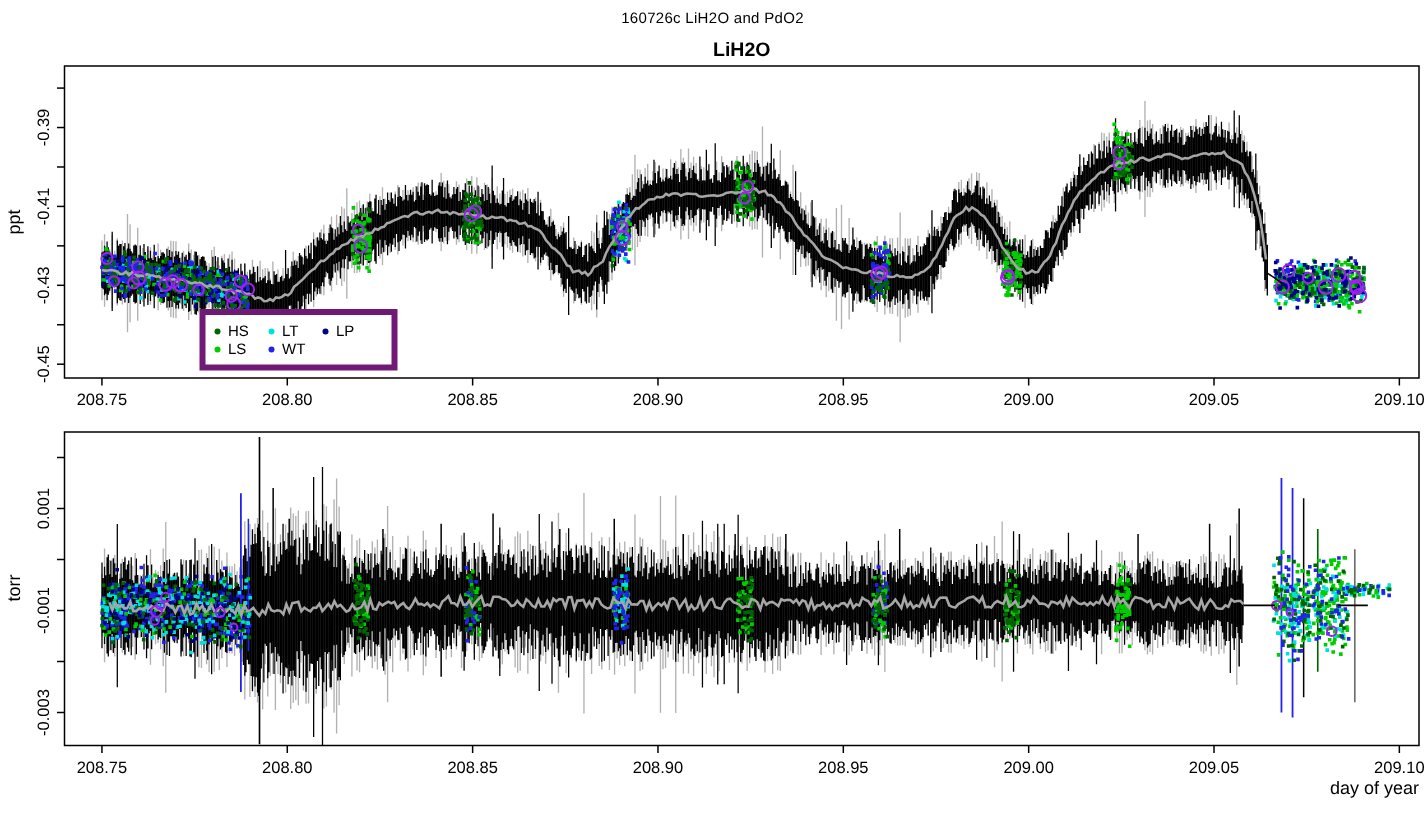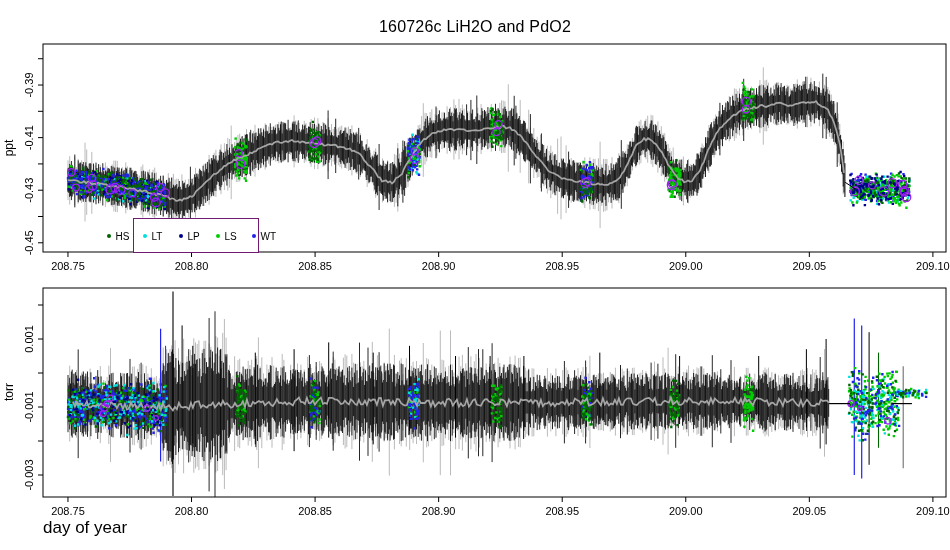--- a/index.html
+++ b/index.html
@@ -1,42 +1,43 @@
 <!DOCTYPE html>
 <html><head>
 <meta charset="utf-8">
 <style>
   html,body{margin:0;padding:0;background:#fff;}
   .fig{position:relative;width:950px;height:550px;background:#ffffff;
        font-family:"Liberation Sans",sans-serif;color:#000;overflow:hidden;}
-  .main-title{position:absolute;top:18px;left:0;width:950px;text-align:center;
-       font-size:16px;letter-spacing:0.2px;}
+  .main-title{position:absolute;top:7px;left:0;width:950px;text-align:center;
+       font-size:10px;letter-spacing:0.2px;}
   .panel-title{position:absolute;left:43px;width:903px;text-align:center;
        font-size:13px;font-weight:bold;}
   .pt-top{top:25px;}
   .pt-bottom{top:268px;}
   .ylab{position:absolute;left:-41px;width:100px;text-align:center;font-size:12px;
        transform:rotate(-90deg);}
   .ylab-top{top:141px;}
   .ylab-bottom{top:385px;}
-  .xlab{position:absolute;top:518px;left:43px;width:903px;text-align:left;font-size:17px;}
+  .xlab{position:absolute;top:518px;left:43px;width:903px;text-align:right;font-size:12px;}
   svg{position:absolute;top:0;left:0;}
   .tick{font-size:11px;fill:#000;font-family:"Liberation Sans",sans-serif;}
   .legend{position:absolute;left:133px;top:206px;width:114px;height:30px;
-       background:#fff;border:1px solid #701a75;padding:2px 4px 1px 6px;
-       display:flex;flex-direction:row;justify-content:center;gap:1px;margin-top:12px;}
+       background:#fff;border:4px solid #701a75;padding:2px 4px 1px 6px;
+       display:flex;flex-direction:column;justify-content:center;gap:1px;}
   .lrow{display:flex;flex-direction:row;}
   .litem{display:inline-flex;align-items:center;width:36px;font-size:10px;}
   .ldot{display:inline-block;width:4px;height:4px;border-radius:50%;margin-right:5px;flex:0 0 4px;}
 </style>
 </head>
 <body>
 
 <div class="fig">
   <div class="main-title">160726c  LiH2O and PdO2</div>
+  <div class="panel-title pt-top">LiH2O</div>
   <div class="ylab ylab-top">ppt</div>
   <div class="ylab ylab-bottom">torr</div>
 
   <svg id="plot-svg" width="950" height="550" viewBox="0 0 950 550">
     <g id="panel0">
         <defs>
           <clipPath id="clip42">
             <rect x="43" y="44" width="903" height="208"></rect>
           </clipPath>
         </defs>

